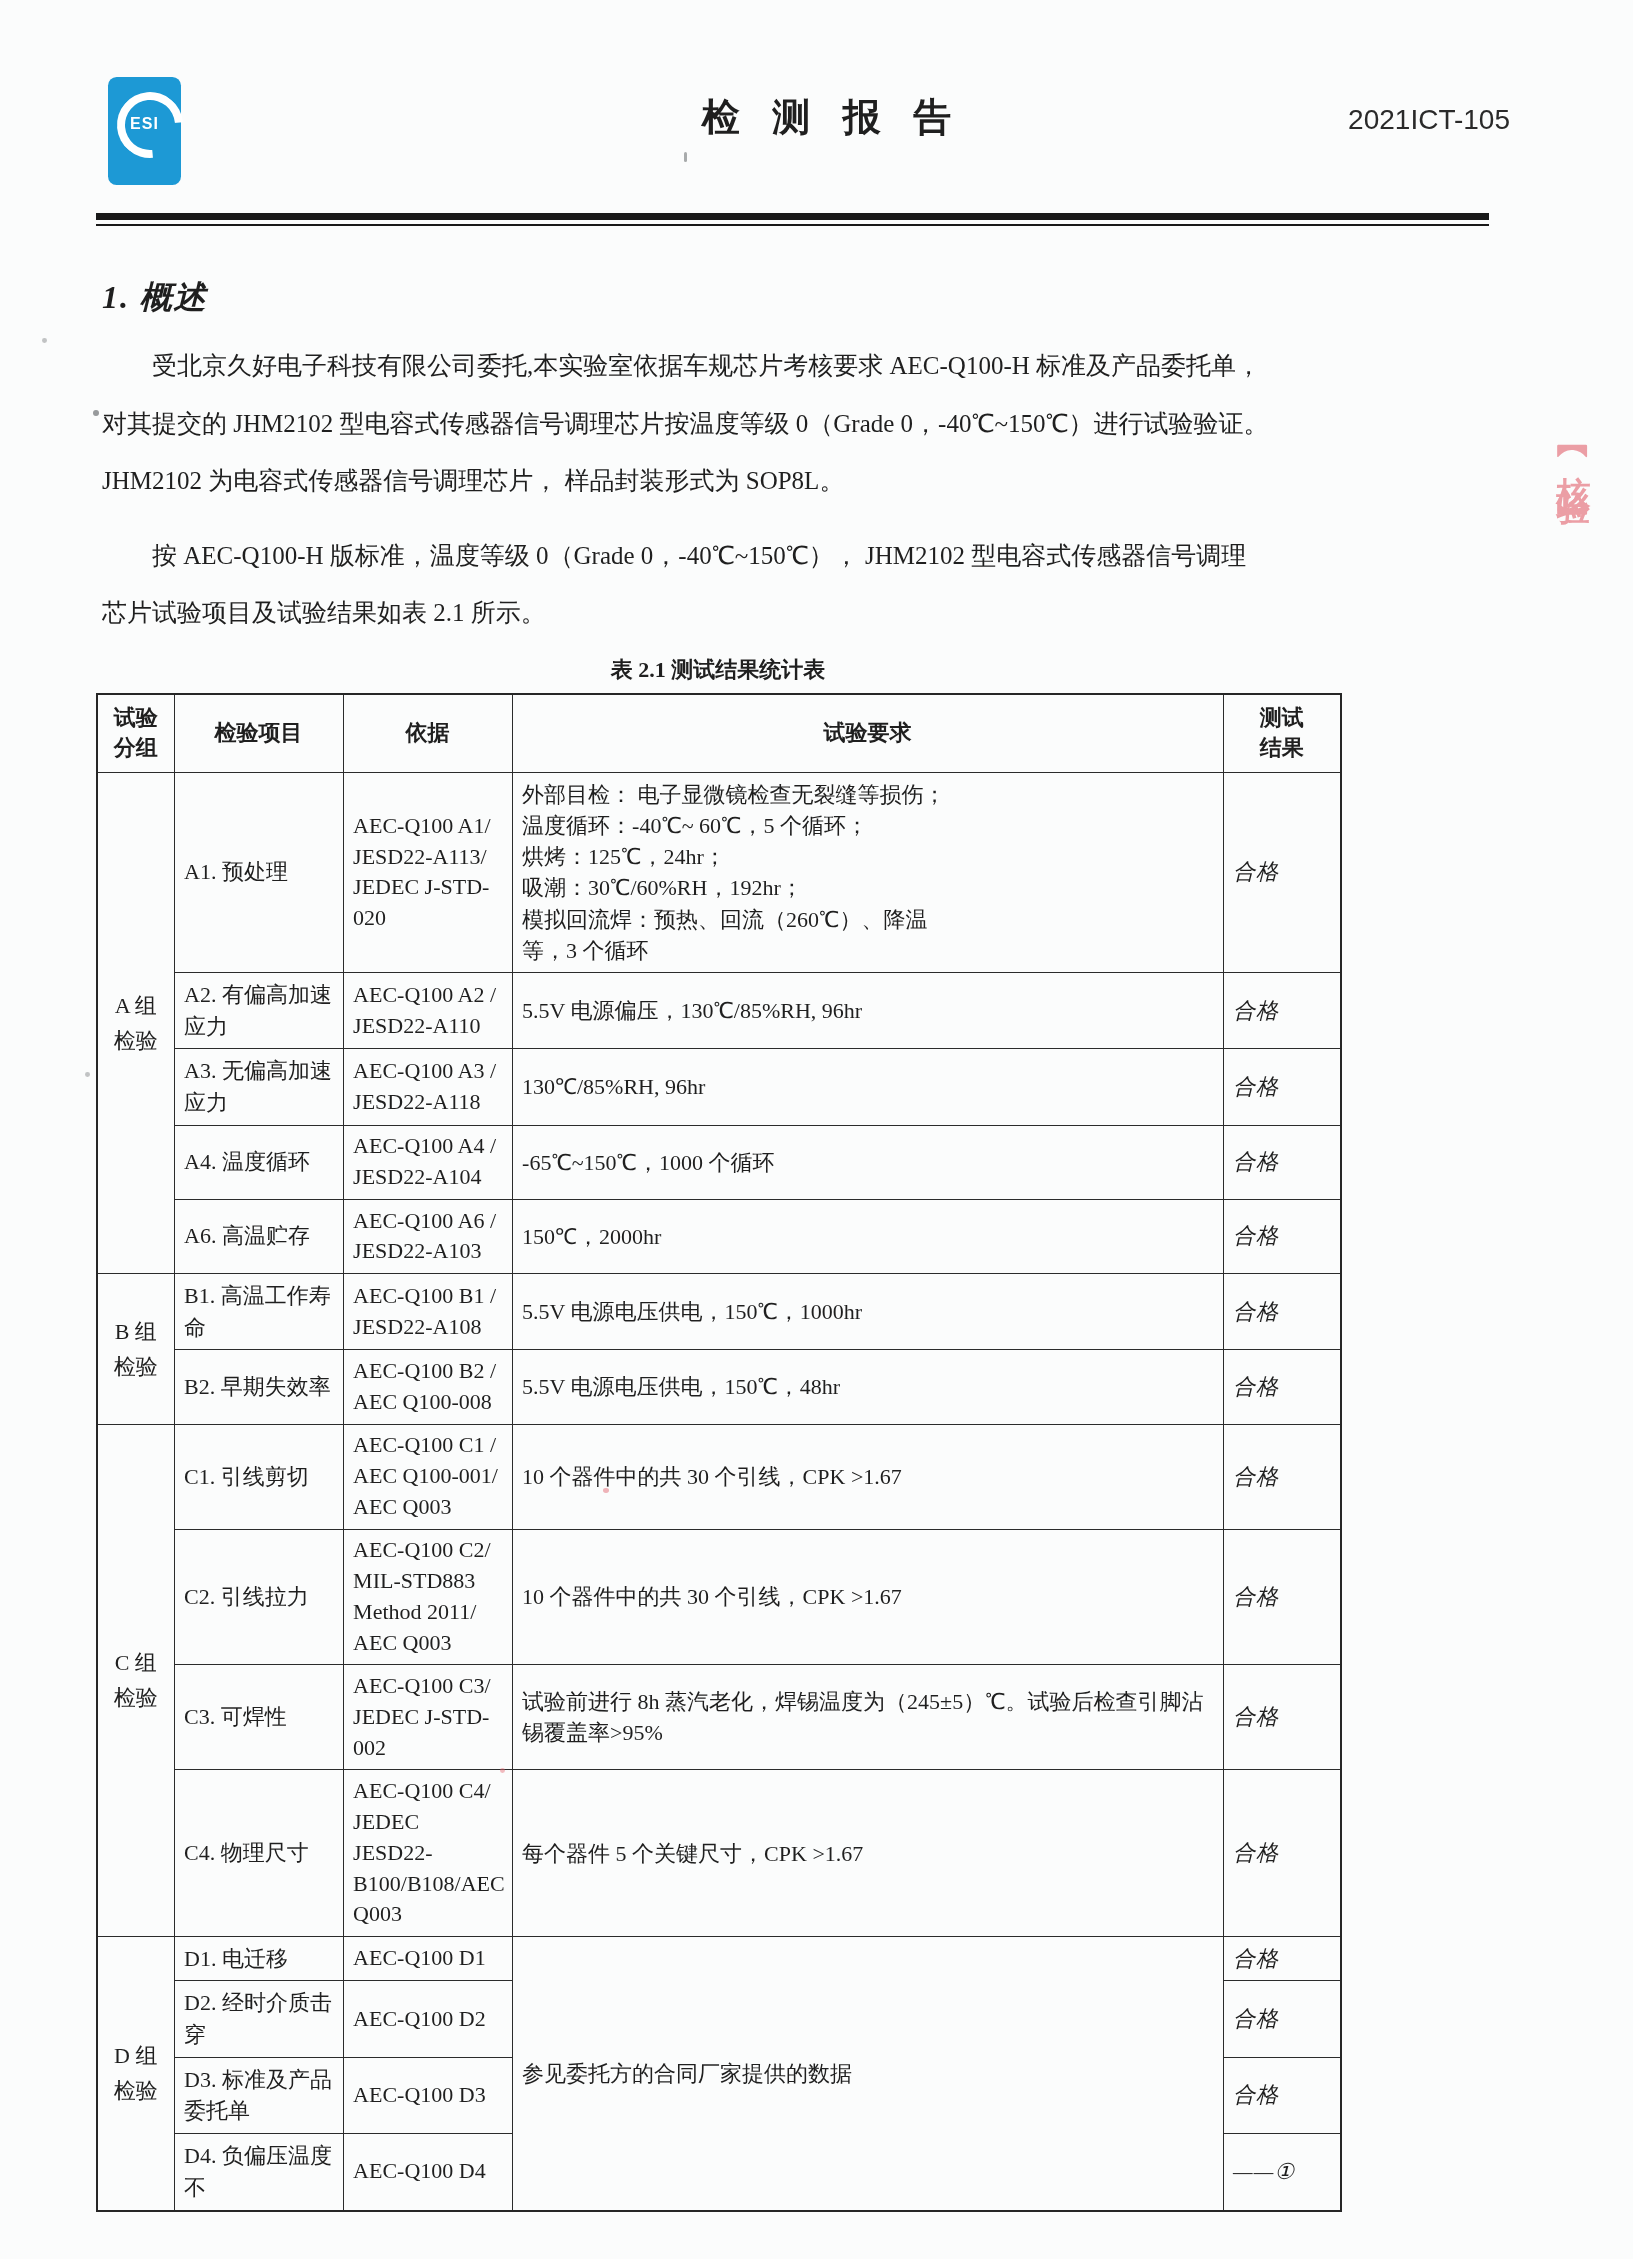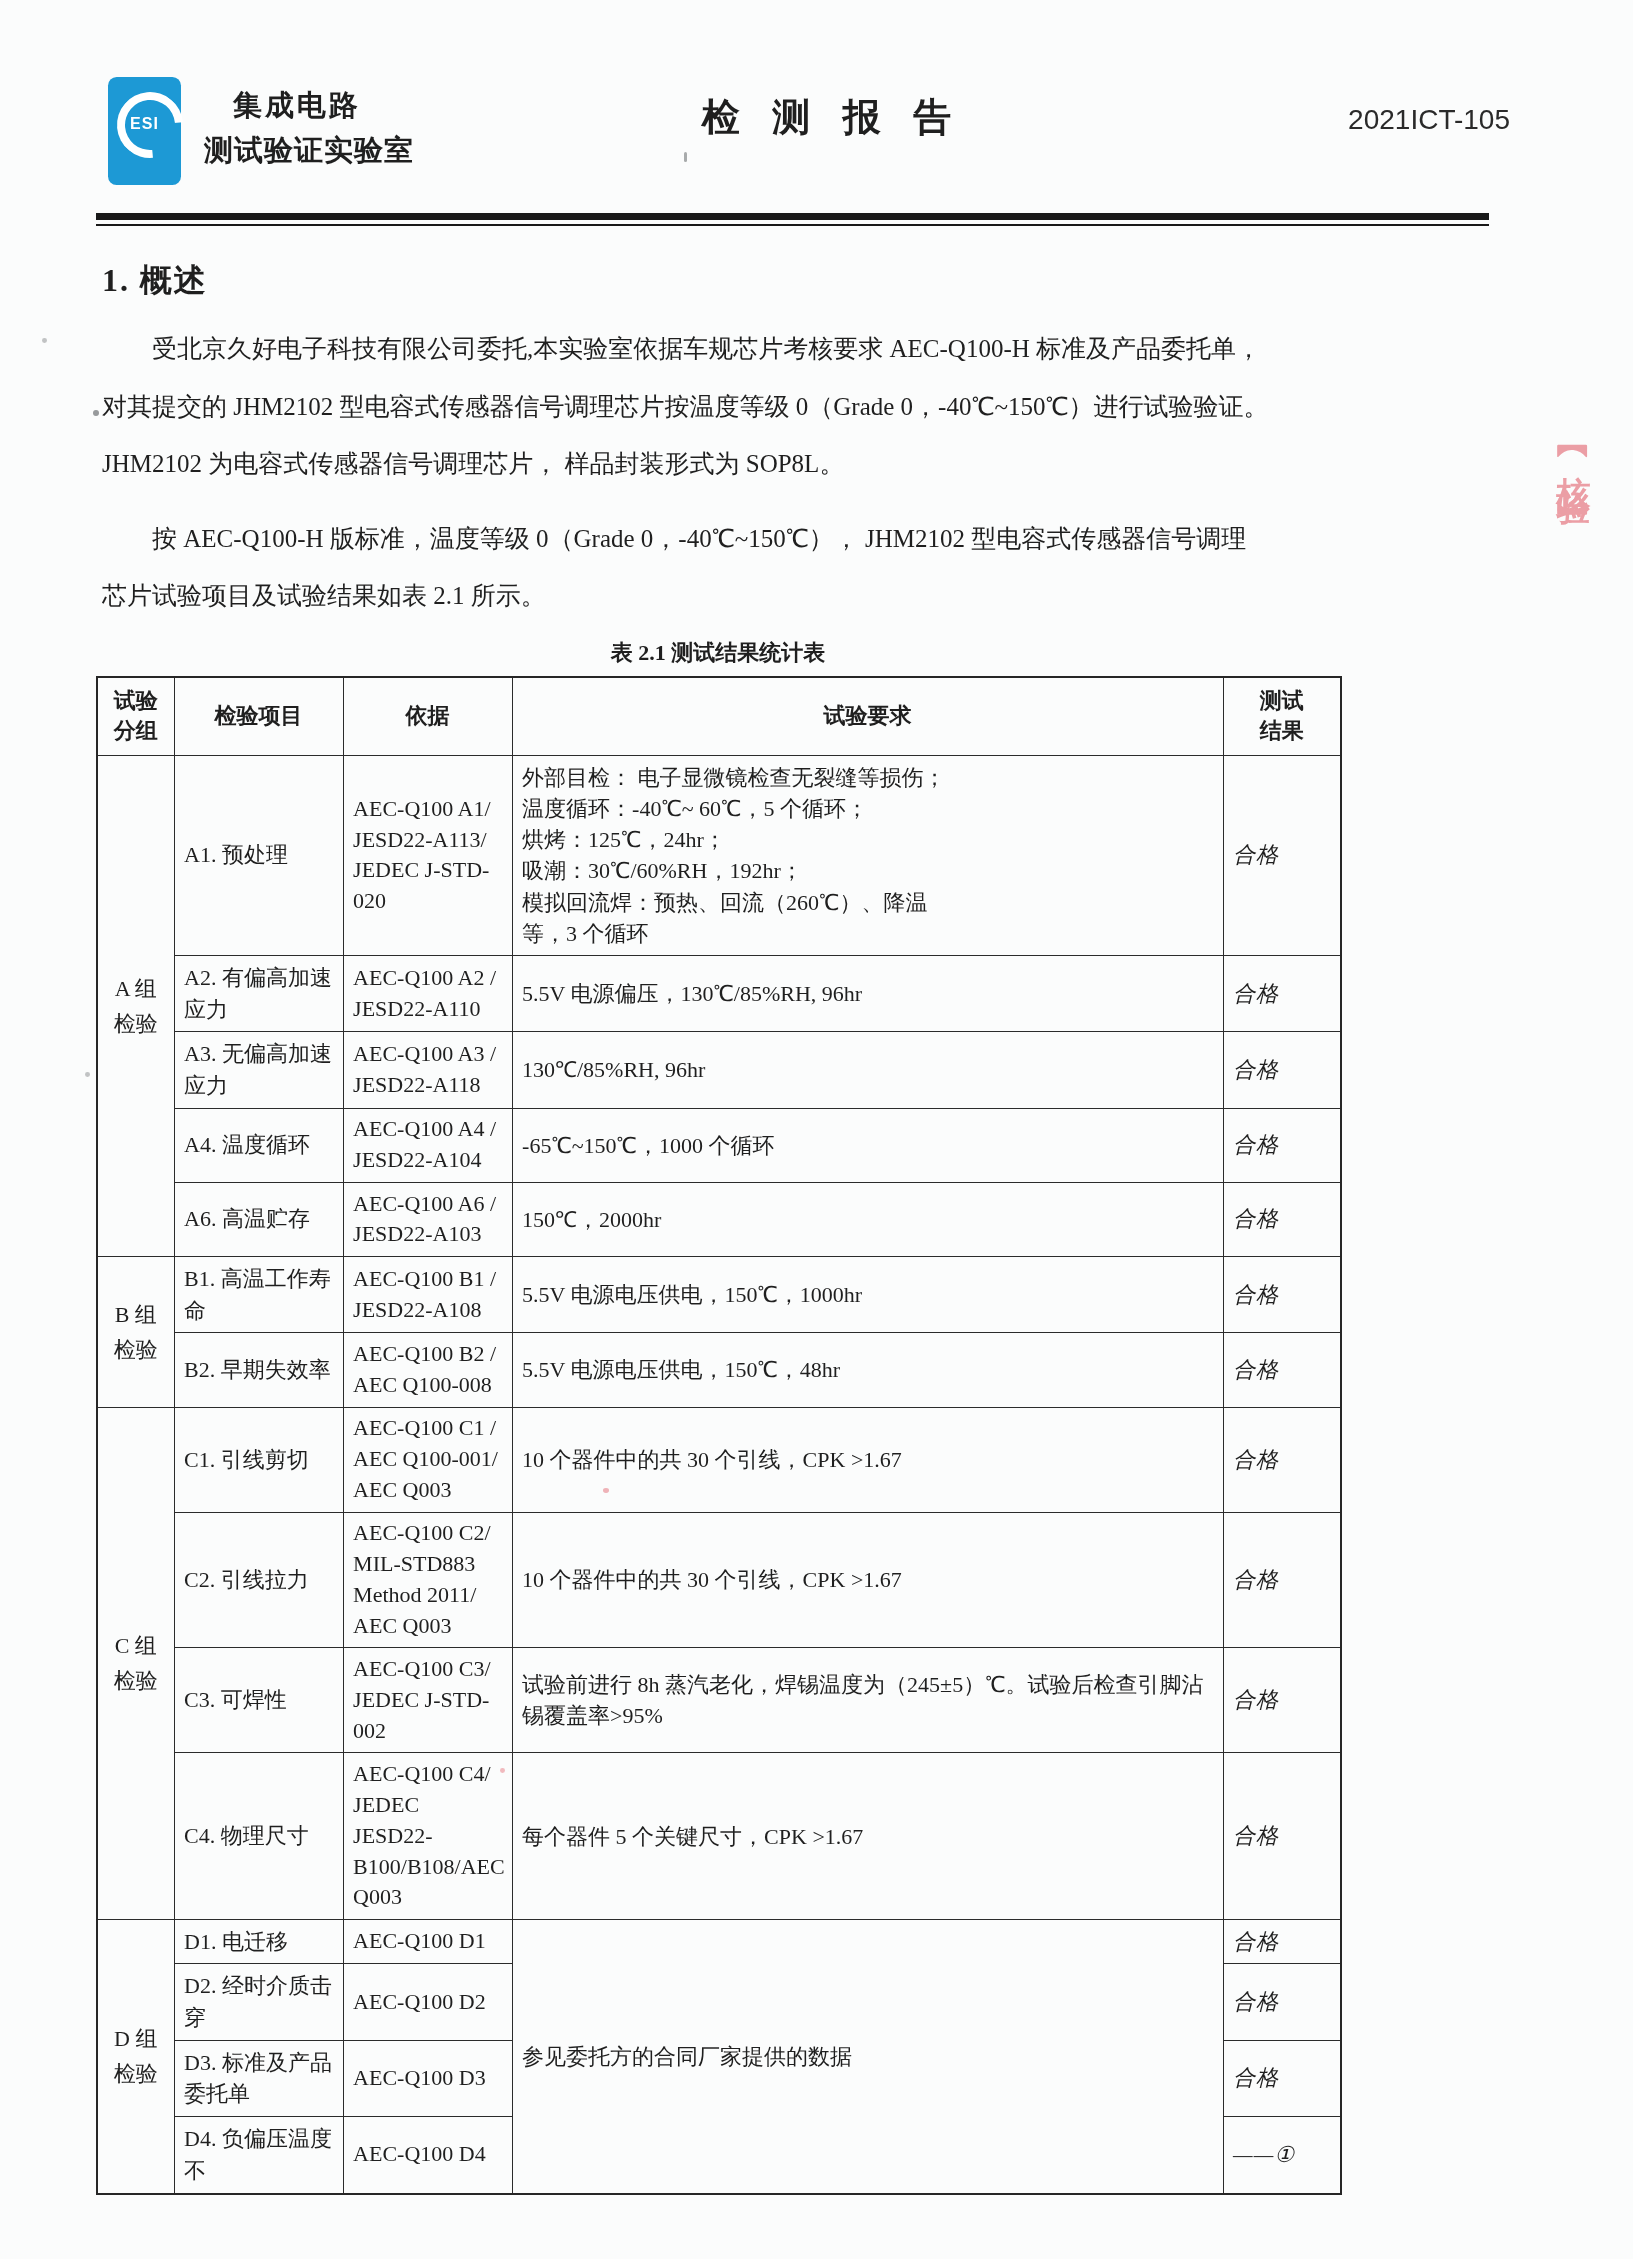--- a/index.html
+++ b/index.html
@@ -22,21 +22,21 @@
   .orgname .l1{font-size:29px;letter-spacing:2.9px;padding-left:29px;}
   .orgname .l2{font-size:29px;letter-spacing:1px;}
   .report-title{position:absolute;left:50%;top:92px;transform:translateX(-44%);
     font-size:38px;font-weight:600;letter-spacing:11.5px;white-space:nowrap;}
   .report-no{position:absolute;right:123px;top:104px;
     font-family:"Liberation Sans",sans-serif;font-size:28px;color:#2a2a2a;}
   .rule-wrap{margin:13.4px 144px 0 96px;}
   .rule1{height:6.7px;background:#191919;}
   .rule2{height:1.9px;background:#191919;margin-top:3.8px;}
   
-  .sec-heading{margin:33px 0 0 102px;font-size:32px;font-weight:700;letter-spacing:1.9px;}
+  .sec-heading{margin:50px 0 0 102px;font-size:32px;font-weight:700;letter-spacing:1.9px;font-style:italic;}
   .para{margin:17.3px 113px 0 102px;font-size:25px;line-height:2.3;
     text-indent:2em;white-space:pre-line;text-align:justify;}
   
   .tbl-caption{margin-top:13.4px;width:1244px;margin-left:96px;text-align:center;
     font-size:22px;font-weight:600;}
   table.results{margin:7.7px 0 0 96px;border-collapse:collapse;width:1244px;
     border:2.9px solid #262626;font-size:22px;table-layout:fixed;}
   table.results th,table.results td{border:1.9px solid #2b2b2b;padding:5.8px 9.6px;
     vertical-align:middle;}
   table.results th{font-weight:600;text-align:center;white-space:pre-line;
@@ -61,24 +61,20 @@
 </head>
 <body>
 
 <div class="page">
 
   <div class="header">
     <div class="logo">
       <div class="ring"></div>
       <div class="esi">ESI</div>
     </div>
-    <div class="orgname">
-      <div class="l1">集成电路</div>
-      <div class="l2">测试验证实验室</div>
-    </div>
     <div class="report-title">检 测 报 告</div>
     <div class="report-no">2021ICT-105</div>
   </div>
   <div class="rule-wrap">
     <div class="rule1"></div>
     <div class="rule2"></div>
   </div>
 
   <div class="sec-heading">1. 概述</div>
   <div class="para">受北京久好电子科技有限公司委托,本实验室依据车规芯片考核要求 AEC-Q100-H 标准及产品委托单，

